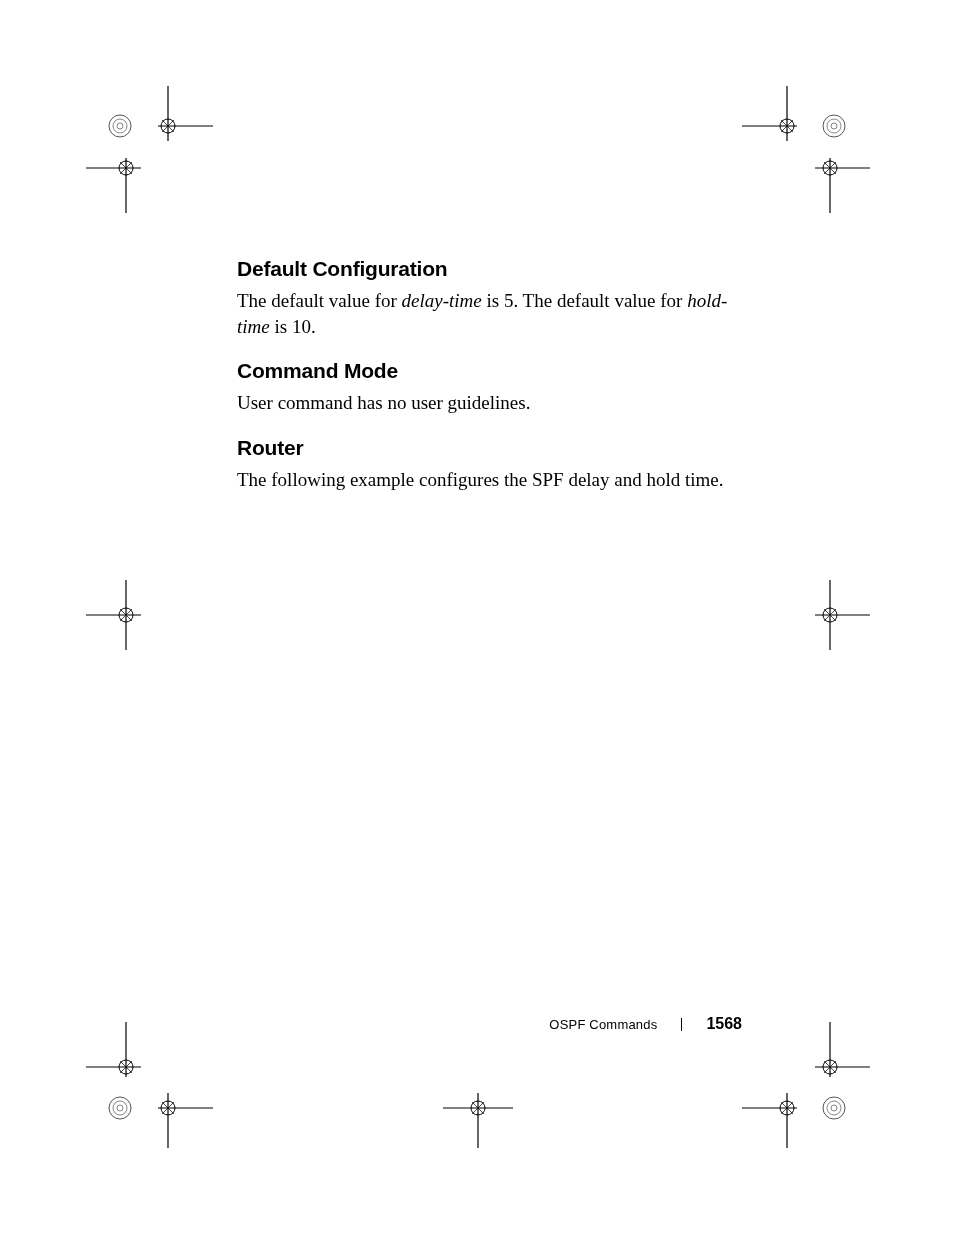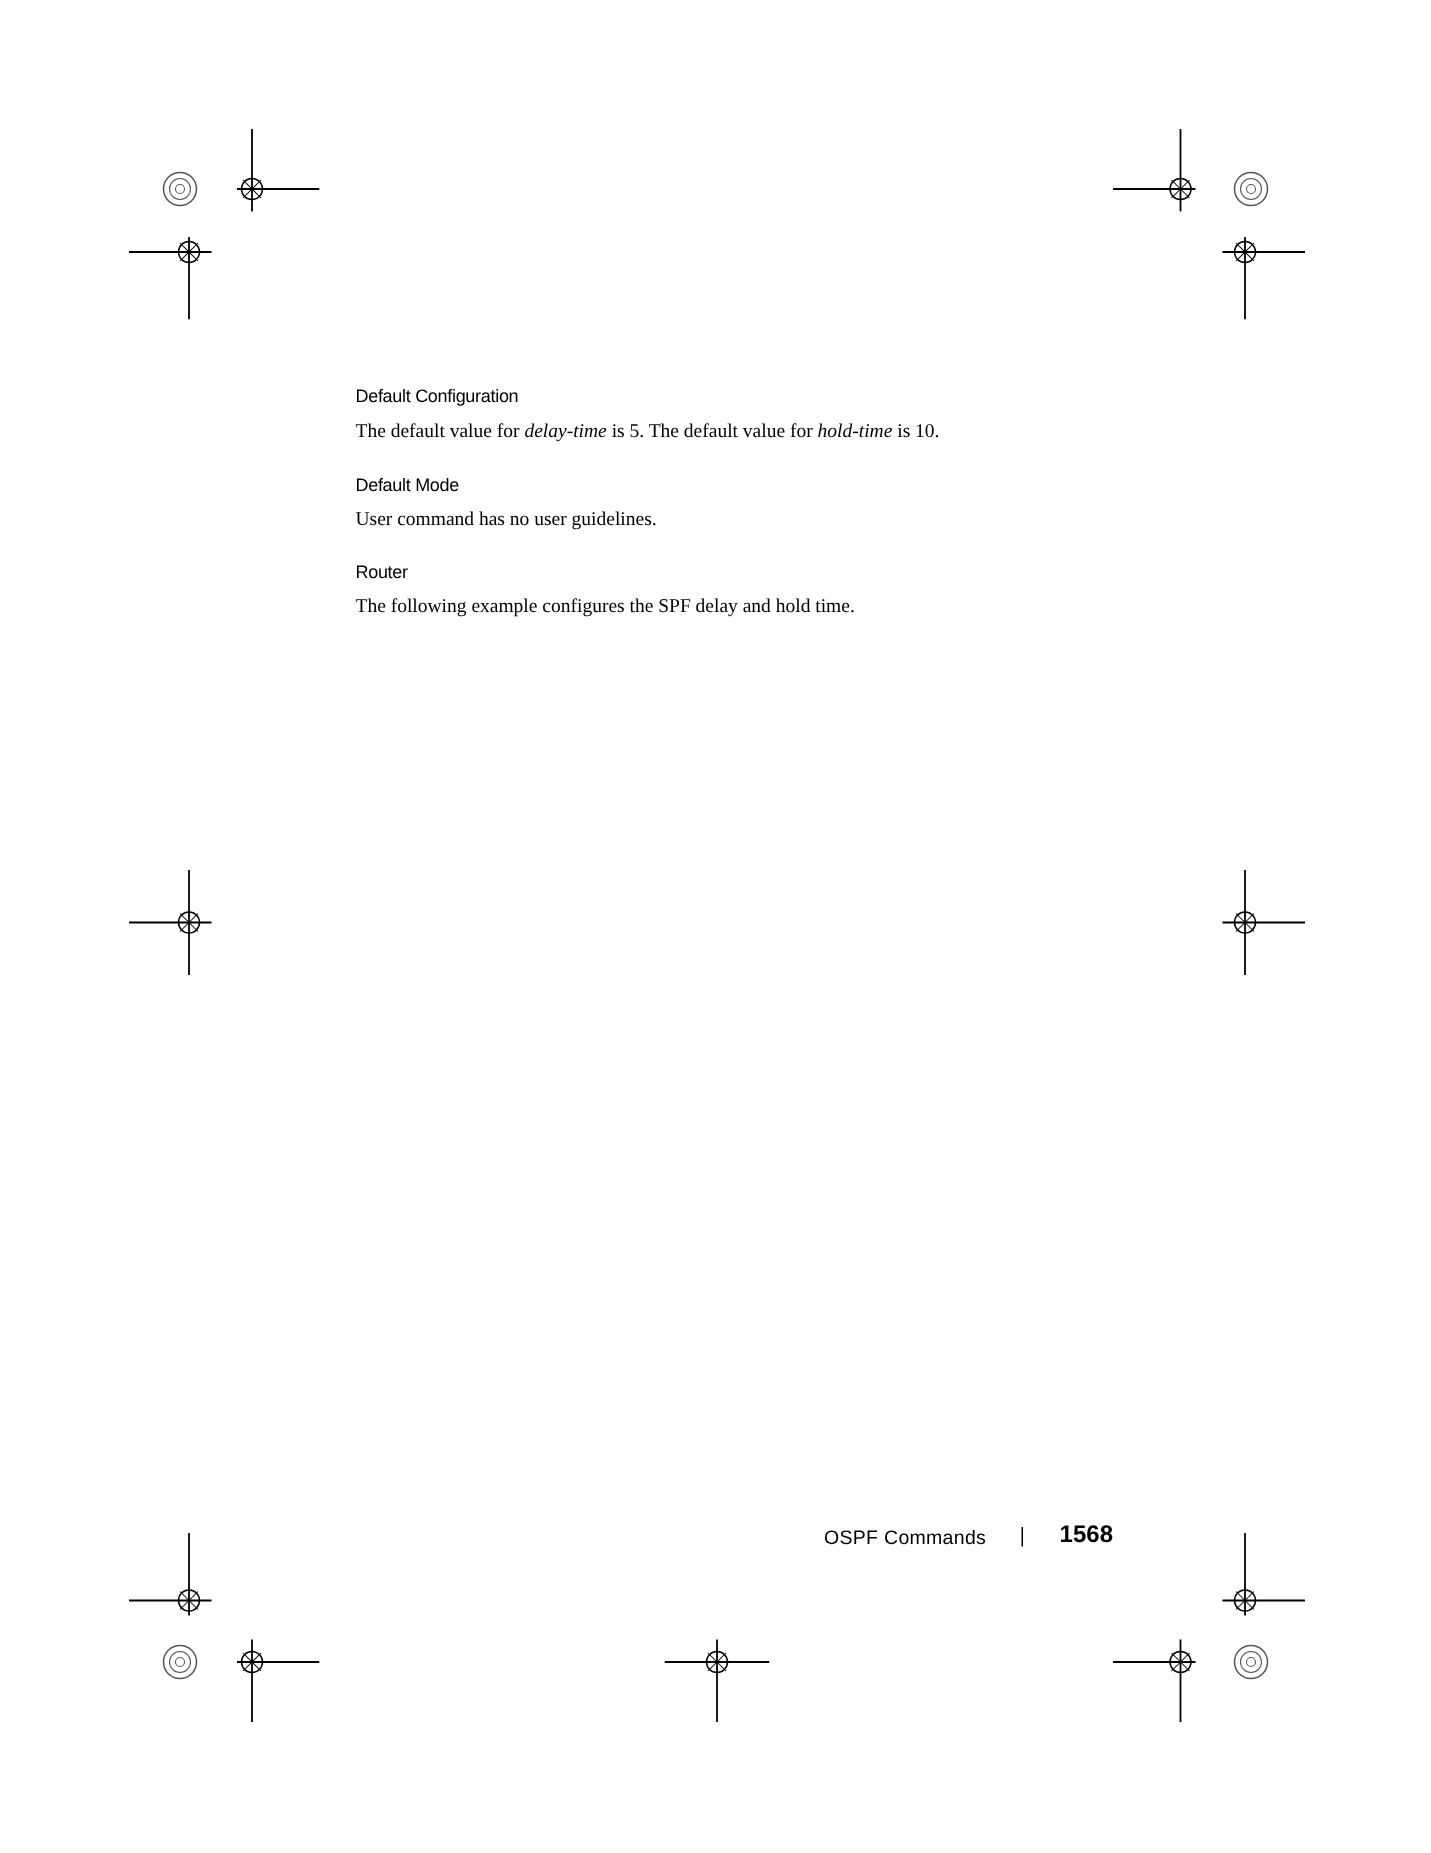--- a/index.html
+++ b/index.html
@@ -16,28 +16,28 @@
       color: #000;
     }
     .content {
       position: absolute;
       left: 237px;
       top: 257px;
       width: 505px;
     }
     .heading {
       font-family: 'Helvetica Neue', Arial, sans-serif;
-      font-weight: normal;
-      font-size: 12px;
+      font-weight: bold;
+      font-size: 21px;
       letter-spacing: -0.2px;
       margin-bottom: 7px;
     }
     .body-text {
       font-family: Georgia, 'Times New Roman', serif;
-      font-size: 13px;
+      font-size: 19px;
       line-height: 1.35;
       margin-bottom: 20px;
     }
     .italic {
       font-style: italic;
     }
     .footer {
       position: absolute;
       right: 212px;
       top: 1015px;
@@ -71,21 +71,21 @@
   </style>
 </head>
 <body>
 
 <div class="content">
   <div class="heading">Default Configuration</div>
   <div class="body-text">
     <span>The default value for </span><span class="italic">delay-time</span><span> is 5. The default value for </span><span class="italic">hold-time</span><span> is 10.</span>
   </div>
 
-  <div class="heading">Default Mode</div>
+  <div class="heading">Command Mode</div>
 
   <div class="body-text">User command has no user guidelines.</div>
 
   <div class="heading">Router</div>
   <div class="body-text">The following example configures the SPF delay and hold time.</div>
 </div>
 
 <div class="footer">
   <span class="footer-title">OSPF Commands</span>
   <span class="footer-sep"></span>

